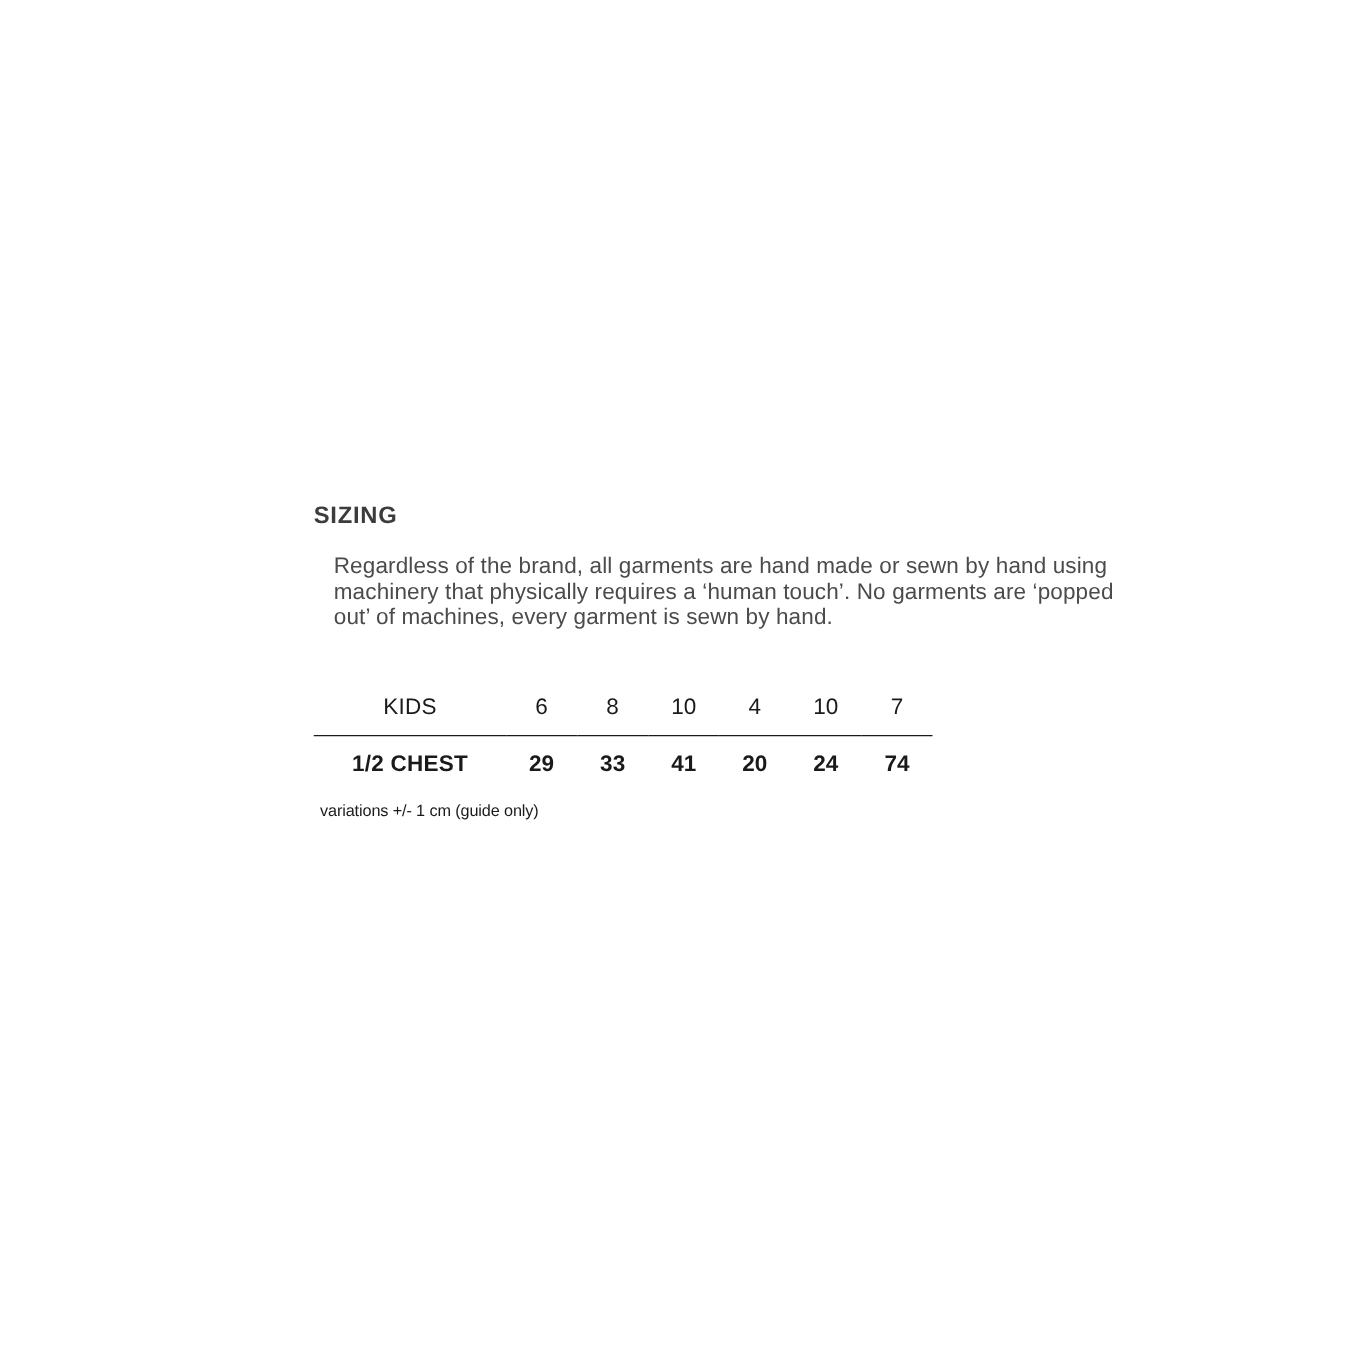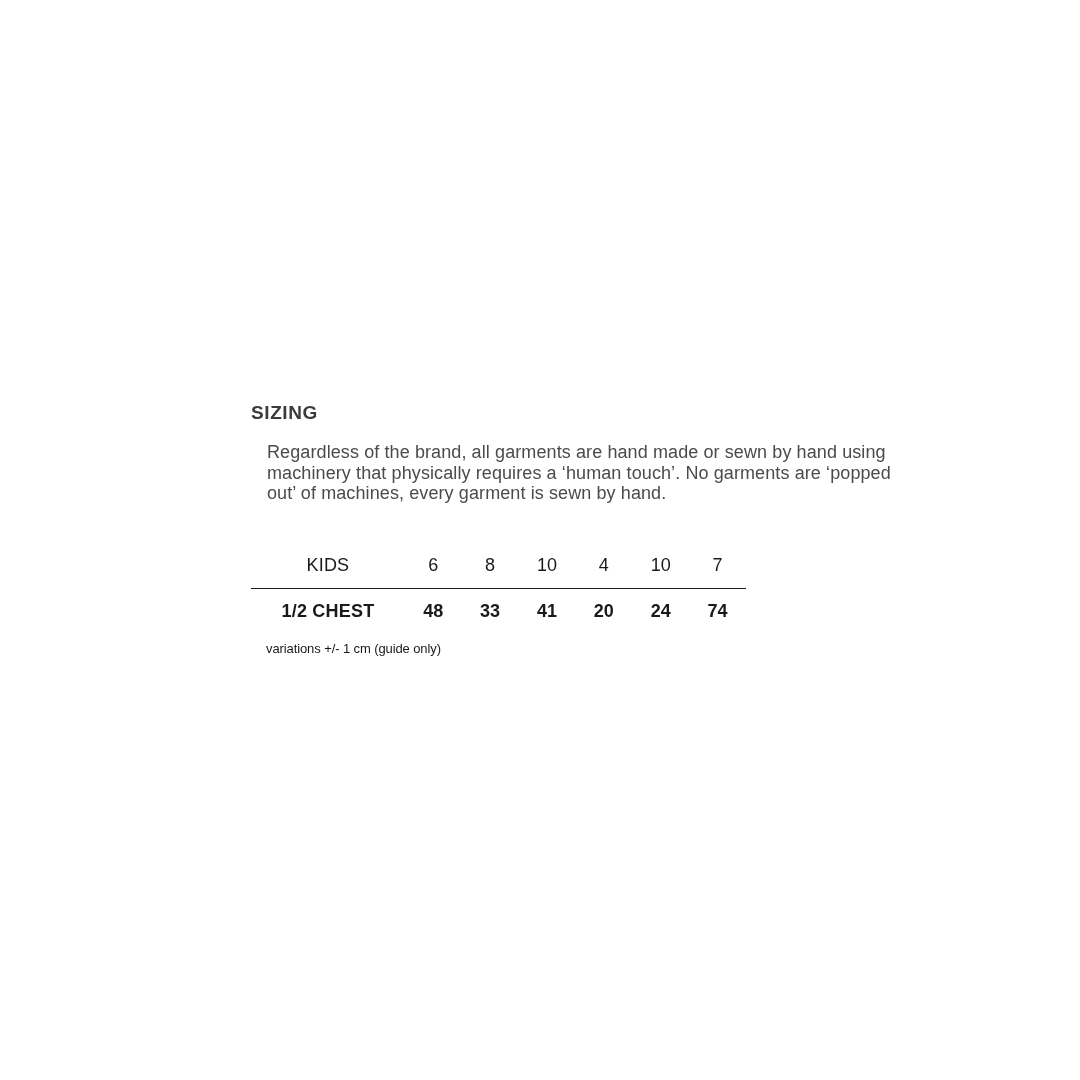--- a/index.html
+++ b/index.html
@@ -93,21 +93,21 @@
   td.val {
     width: 51px;
     font-size: 19px;
   }
 
   .note {
     font-family: "Liberation Sans", sans-serif;
     font-size: 13px;
     color: #1a1a1a;
     margin-top: 13px;
-    margin-left: 15px;
+    margin-left: 5px;
     letter-spacing: -0.1px;
   }
 </style>
 </head>
 <body>
 
 <div class="page">
   <div class="content">
 
     <h2 class="section-title">SIZING</h2>
@@ -121,21 +121,21 @@
             <td class="row-label">KIDS</td>
             <td class="val">6</td>
             <td class="val">8</td>
             <td class="val">10</td>
             <td class="val">4</td>
             <td class="val">10</td>
             <td class="val">7</td>
           </tr>
           <tr class="data-row">
             <td class="row-label">1/2 CHEST</td>
-            <td class="val">48</td>
+            <td class="val">29</td>
             <td class="val">33</td>
             <td class="val">41</td>
             <td class="val">20</td>
             <td class="val">24</td>
             <td class="val">74</td>
           </tr>
         </tbody>
       </table>
 
       <div class="note">variations +/- 1 cm (guide only)</div>

